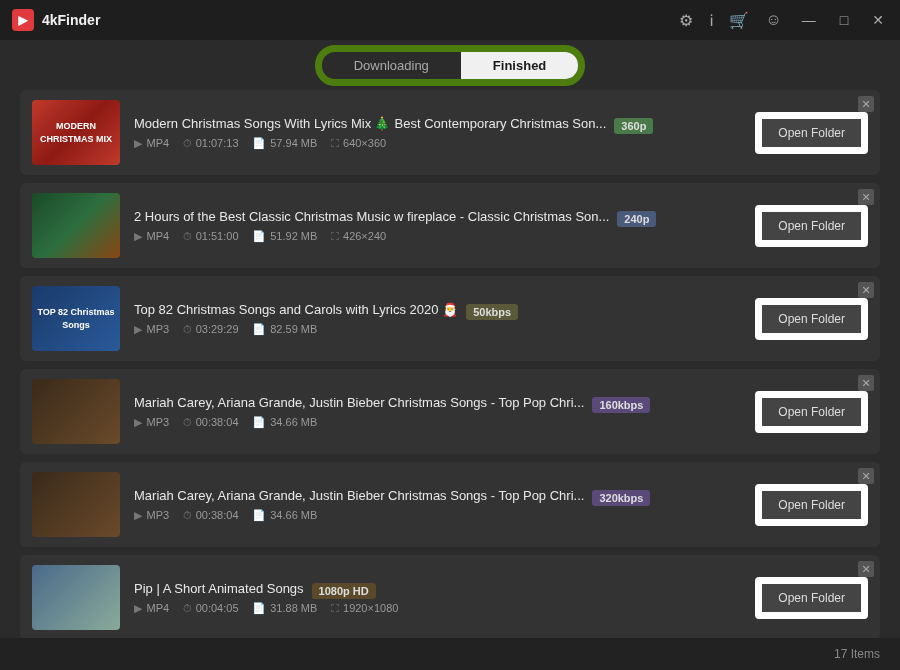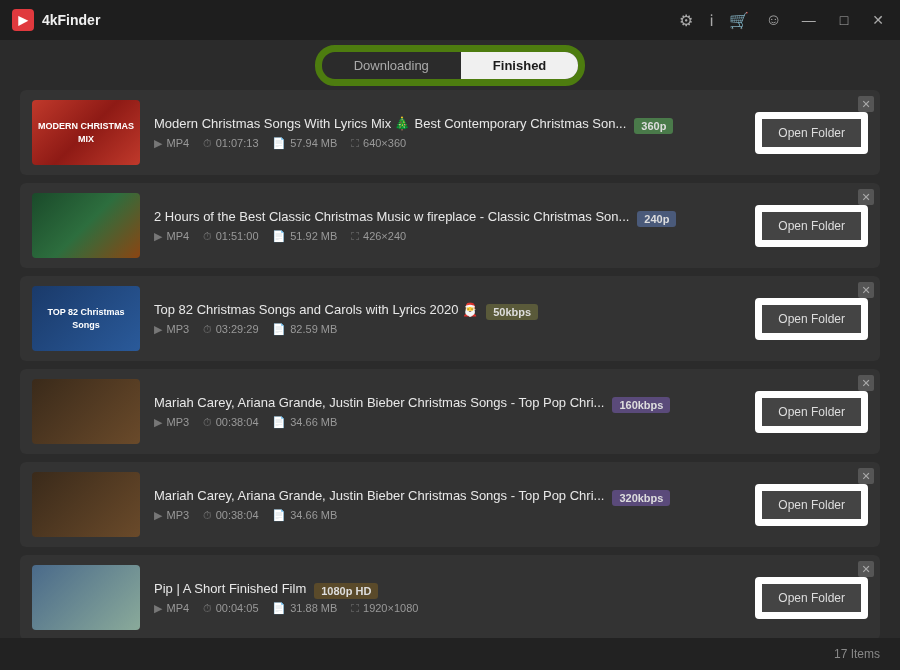--- a/index.html
+++ b/index.html
@@ -101,21 +101,21 @@
       display: flex;
       align-items: center;
       background: #333;
       border-radius: 6px;
       margin-bottom: 8px;
       padding: 10px 12px;
       position: relative;
     }
 
     .item-thumb {
-      width: 108px;
+      width: 88px;
       height: 65px;
       border-radius: 4px;
       overflow: hidden;
       flex-shrink: 0;
       margin-right: 14px;
       background: #555;
       display: flex;
       align-items: center;
       justify-content: center;
       font-size: 10px;
@@ -400,21 +400,21 @@
           </div>
         </div>
       </div>
       <button class="open-folder-btn">Open Folder</button>
       <button class="close-item-btn">✕</button>
     </div>
     <div class="item-row">
       <div class="item-thumb thumb-6"></div>
       <div class="item-info">
         <div style="display: flex; align-items: center;">
-          <div class="item-title">Pip | A Short Finished Film</div>
+          <div class="item-title">Pip | A Short Animated Songs</div>
           <span class="badge badge-1080">1080p HD</span>
         </div>
         <div class="item-meta">
           <div class="meta-item">
             <span class="meta-icon">▶</span>
             <span>MP4</span>
           </div>
           <div class="meta-item">
             <span class="meta-icon">⏱</span>
             <span>00:04:05</span>

